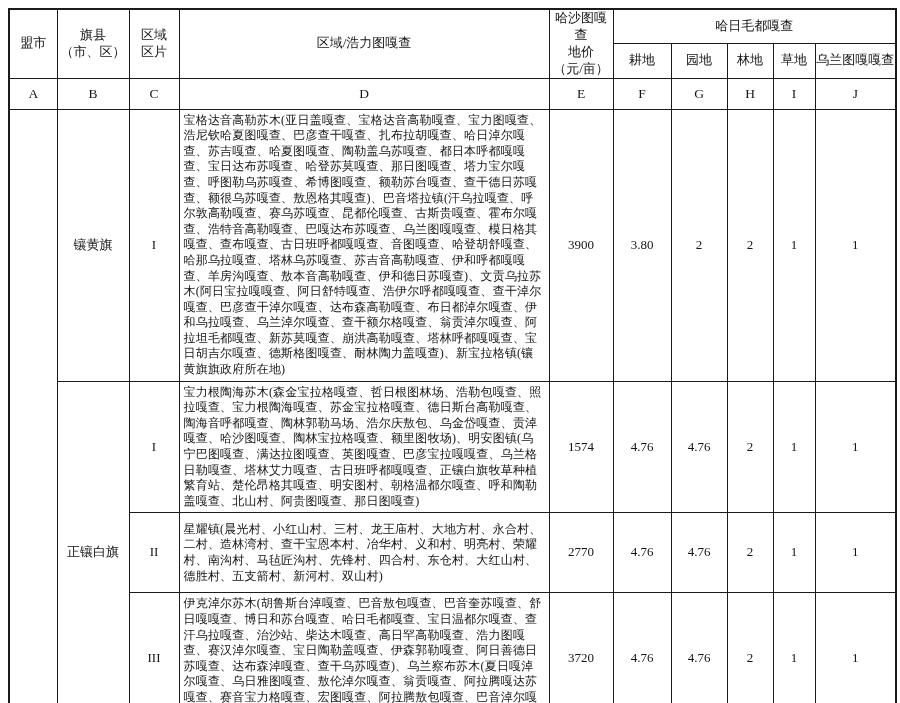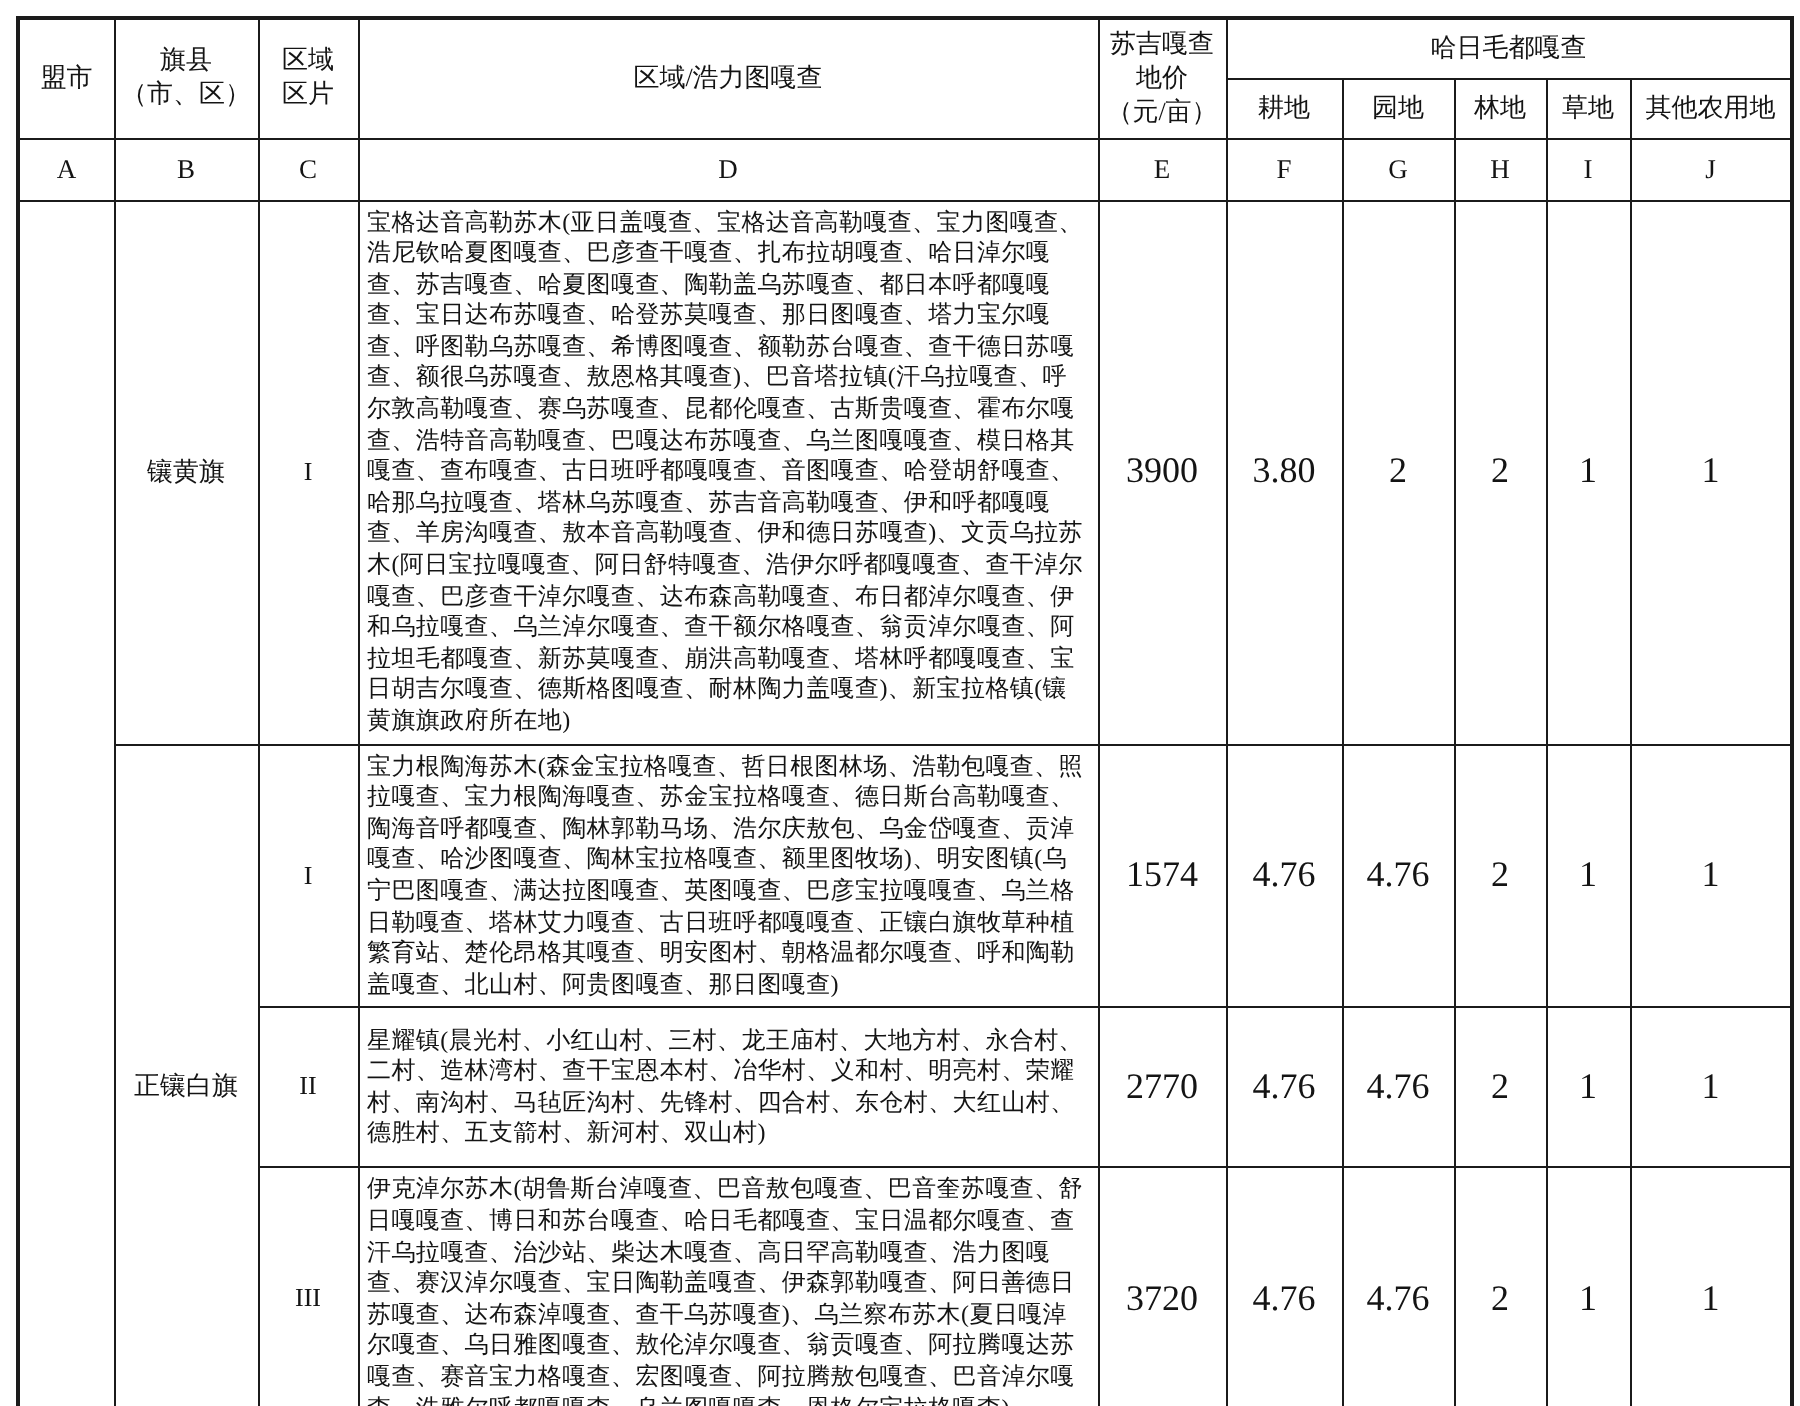--- a/index.html
+++ b/index.html
@@ -42,21 +42,21 @@
   tr.r3 { height: 80px; }
   tr.r4 { height: 127px; }
   td.desc {
     text-align: left;
     padding: 3px 3px 3px 4px;
     font-size: 12px;
     line-height: 15.6px;
     letter-spacing: 0.2px;
     vertical-align: middle;
   }
-  td.num { font-size: 18px; }
+  td.num { font-size: 13px; }
   td.letter { font-size: 13.5px; }
 </style>
 </head>
 <body>
 
 <table class="land-table">
   <colgroup>
     <col style="width:48px">
     <col style="width:72px">
     <col style="width:50px">
@@ -69,31 +69,31 @@
     <col style="width:81px">
   </colgroup>
   <thead>
     <tr class="h-top">
       <th rowspan="2">盟市</th>
       <th rowspan="2">旗县
 （市、区）</th>
       <th rowspan="2">区域
 区片</th>
       <th rowspan="2">区域/浩力图嘎查</th>
-      <th rowspan="2">苏吉嘎查
+      <th rowspan="2">哈沙图嘎查
 地价
 （元/亩）</th>
       <th colspan="5">哈日毛都嘎查</th>
     </tr>
     <tr class="h-sub">
       <th>耕地</th>
       <th>园地</th>
       <th>林地</th>
       <th>草地</th>
-      <th>其他农用地</th>
+      <th>乌兰图嘎嘎查</th>
     </tr>
     <tr class="h-letters">
       <td class="letter">A</td>
       <td class="letter">B</td>
       <td class="letter">C</td>
       <td class="letter">D</td>
       <td class="letter">E</td>
       <td class="letter">F</td>
       <td class="letter">G</td>
       <td class="letter">H</td>

